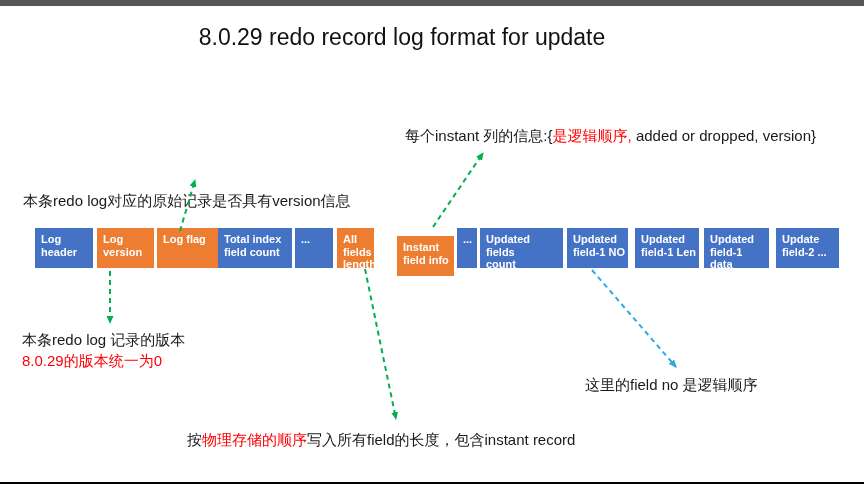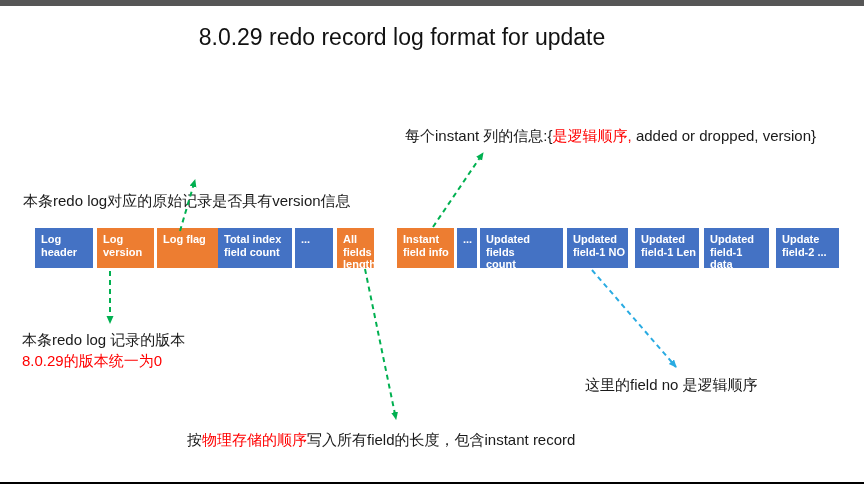--- a/index.html
+++ b/index.html
@@ -58,21 +58,21 @@
       <div class="fbox blue" style="left: 35px; width: 58px;">Log
 header</div>
       <div class="fbox orange" style="left: 97px; width: 57px;">Log
 version</div>
       <div class="fbox orange" style="left: 157px; width: 66px;">Log flag</div>
       <div class="fbox blue" style="left: 218px; width: 74px;">Total index
 field count</div>
       <div class="fbox blue" style="left: 295px; width: 38px;">...</div>
       <div class="fbox orange" style="left: 337px; width: 37px;">All fields
 length</div>
-      <div class="fbox orange" style="left: 397px; width: 57px;">Instant
+      <div class="fbox orange" style="left: 397px; width: 57px; margin-top: 8px;">Instant
 field info</div>
       <div class="fbox blue" style="left: 457px; width: 20px;">...</div>
       <div class="fbox blue" style="left: 480px; width: 83px;">Updated fields
 count</div>
       <div class="fbox blue" style="left: 567px; width: 61px;">Updated
 field-1 NO</div>
       <div class="fbox blue" style="left: 635px; width: 64px;">Updated
 field-1 Len</div>
       <div class="fbox blue" style="left: 704px; width: 65px;">Updated
 field-1 data</div>

